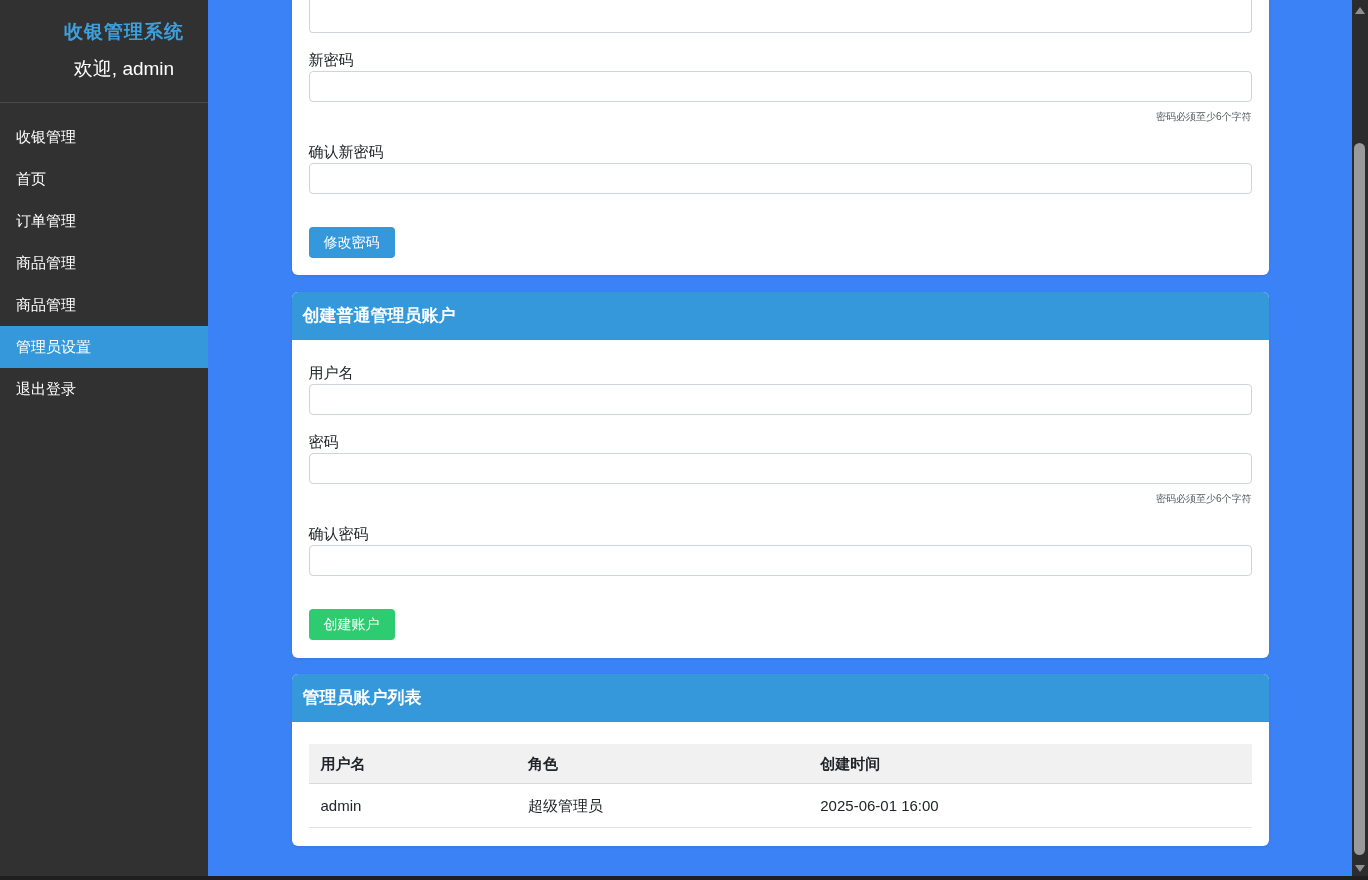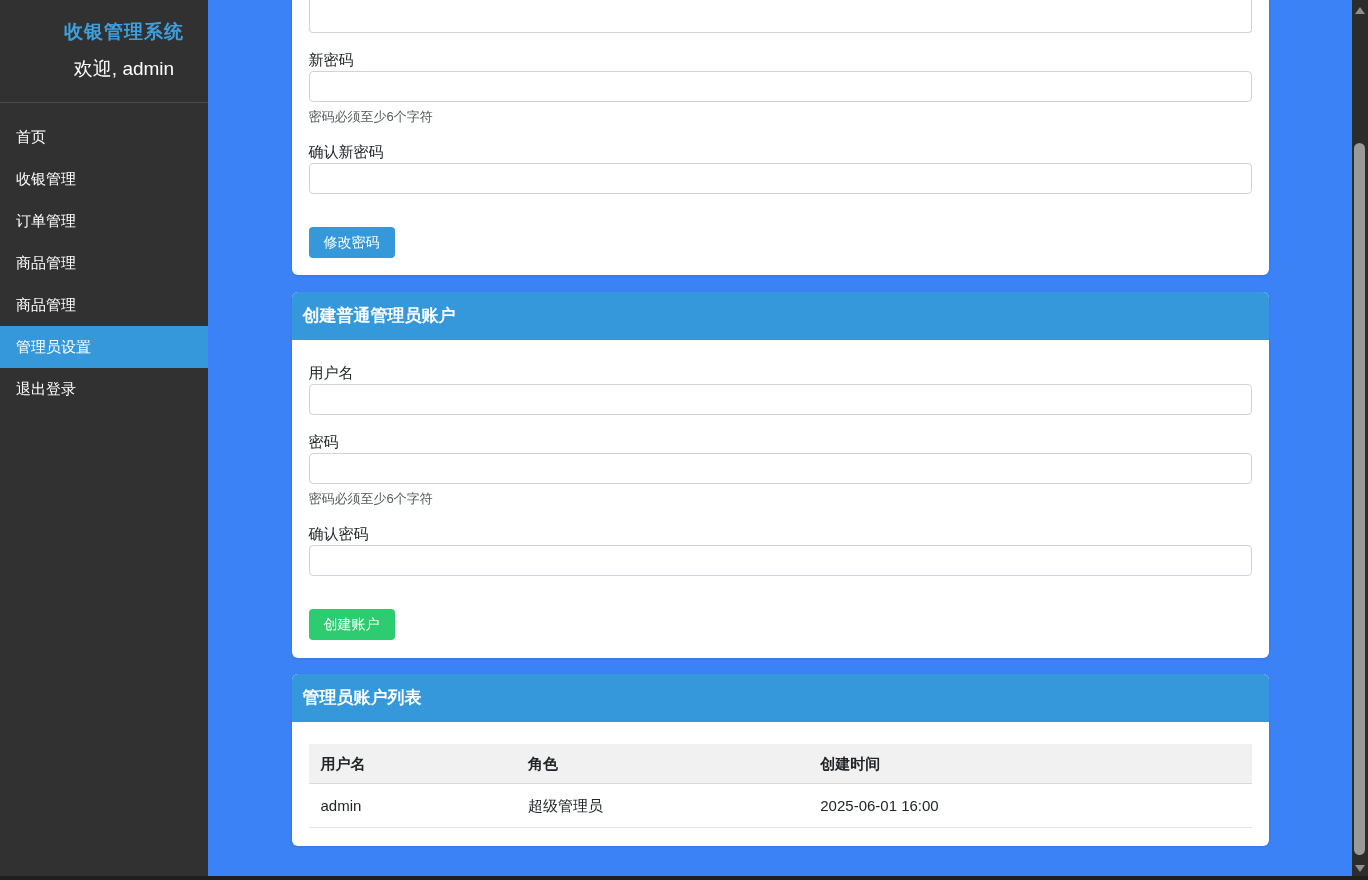--- a/index.html
+++ b/index.html
@@ -93,23 +93,24 @@
     outline: none;
   }
   .text-input.cut-top {
     height: 33px;
     border-top: none;
     border-radius: 0 0 4px 4px;
     margin-top: 0;
   }
   .help-text {
     margin-top: 6px;
-    font-size: 13px;
+    font-size: 10px;
     line-height: 17px;
     color: #55595d;
+    text-align: right;
   }
   .btn {
     display: inline-block;
     margin-top: 15px;
     height: 31px;
     padding: 0 15px;
     border: none;
     border-radius: 4px;
     color: #ffffff;
     font-size: 14px;
@@ -182,22 +183,22 @@
 </style>
 </head>
 <body>
 
 <div class="sidebar">
   <div class="sidebar-header">
     <div class="app-title">收银管理系统</div>
     <div class="welcome-text">欢迎, admin</div>
   </div>
   <div class="nav">
+    <div class="nav-item">收银管理</div>
     <div class="nav-item">首页</div>
-    <div class="nav-item">收银管理</div>
     <div class="nav-item">订单管理</div>
     <div class="nav-item">商品管理</div>
     <div class="nav-item">商品管理</div>
     <div class="nav-item active">管理员设置</div>
     <div class="nav-item">退出登录</div>
   </div>
 </div>
 
 <div class="main">
   <div class="content">

